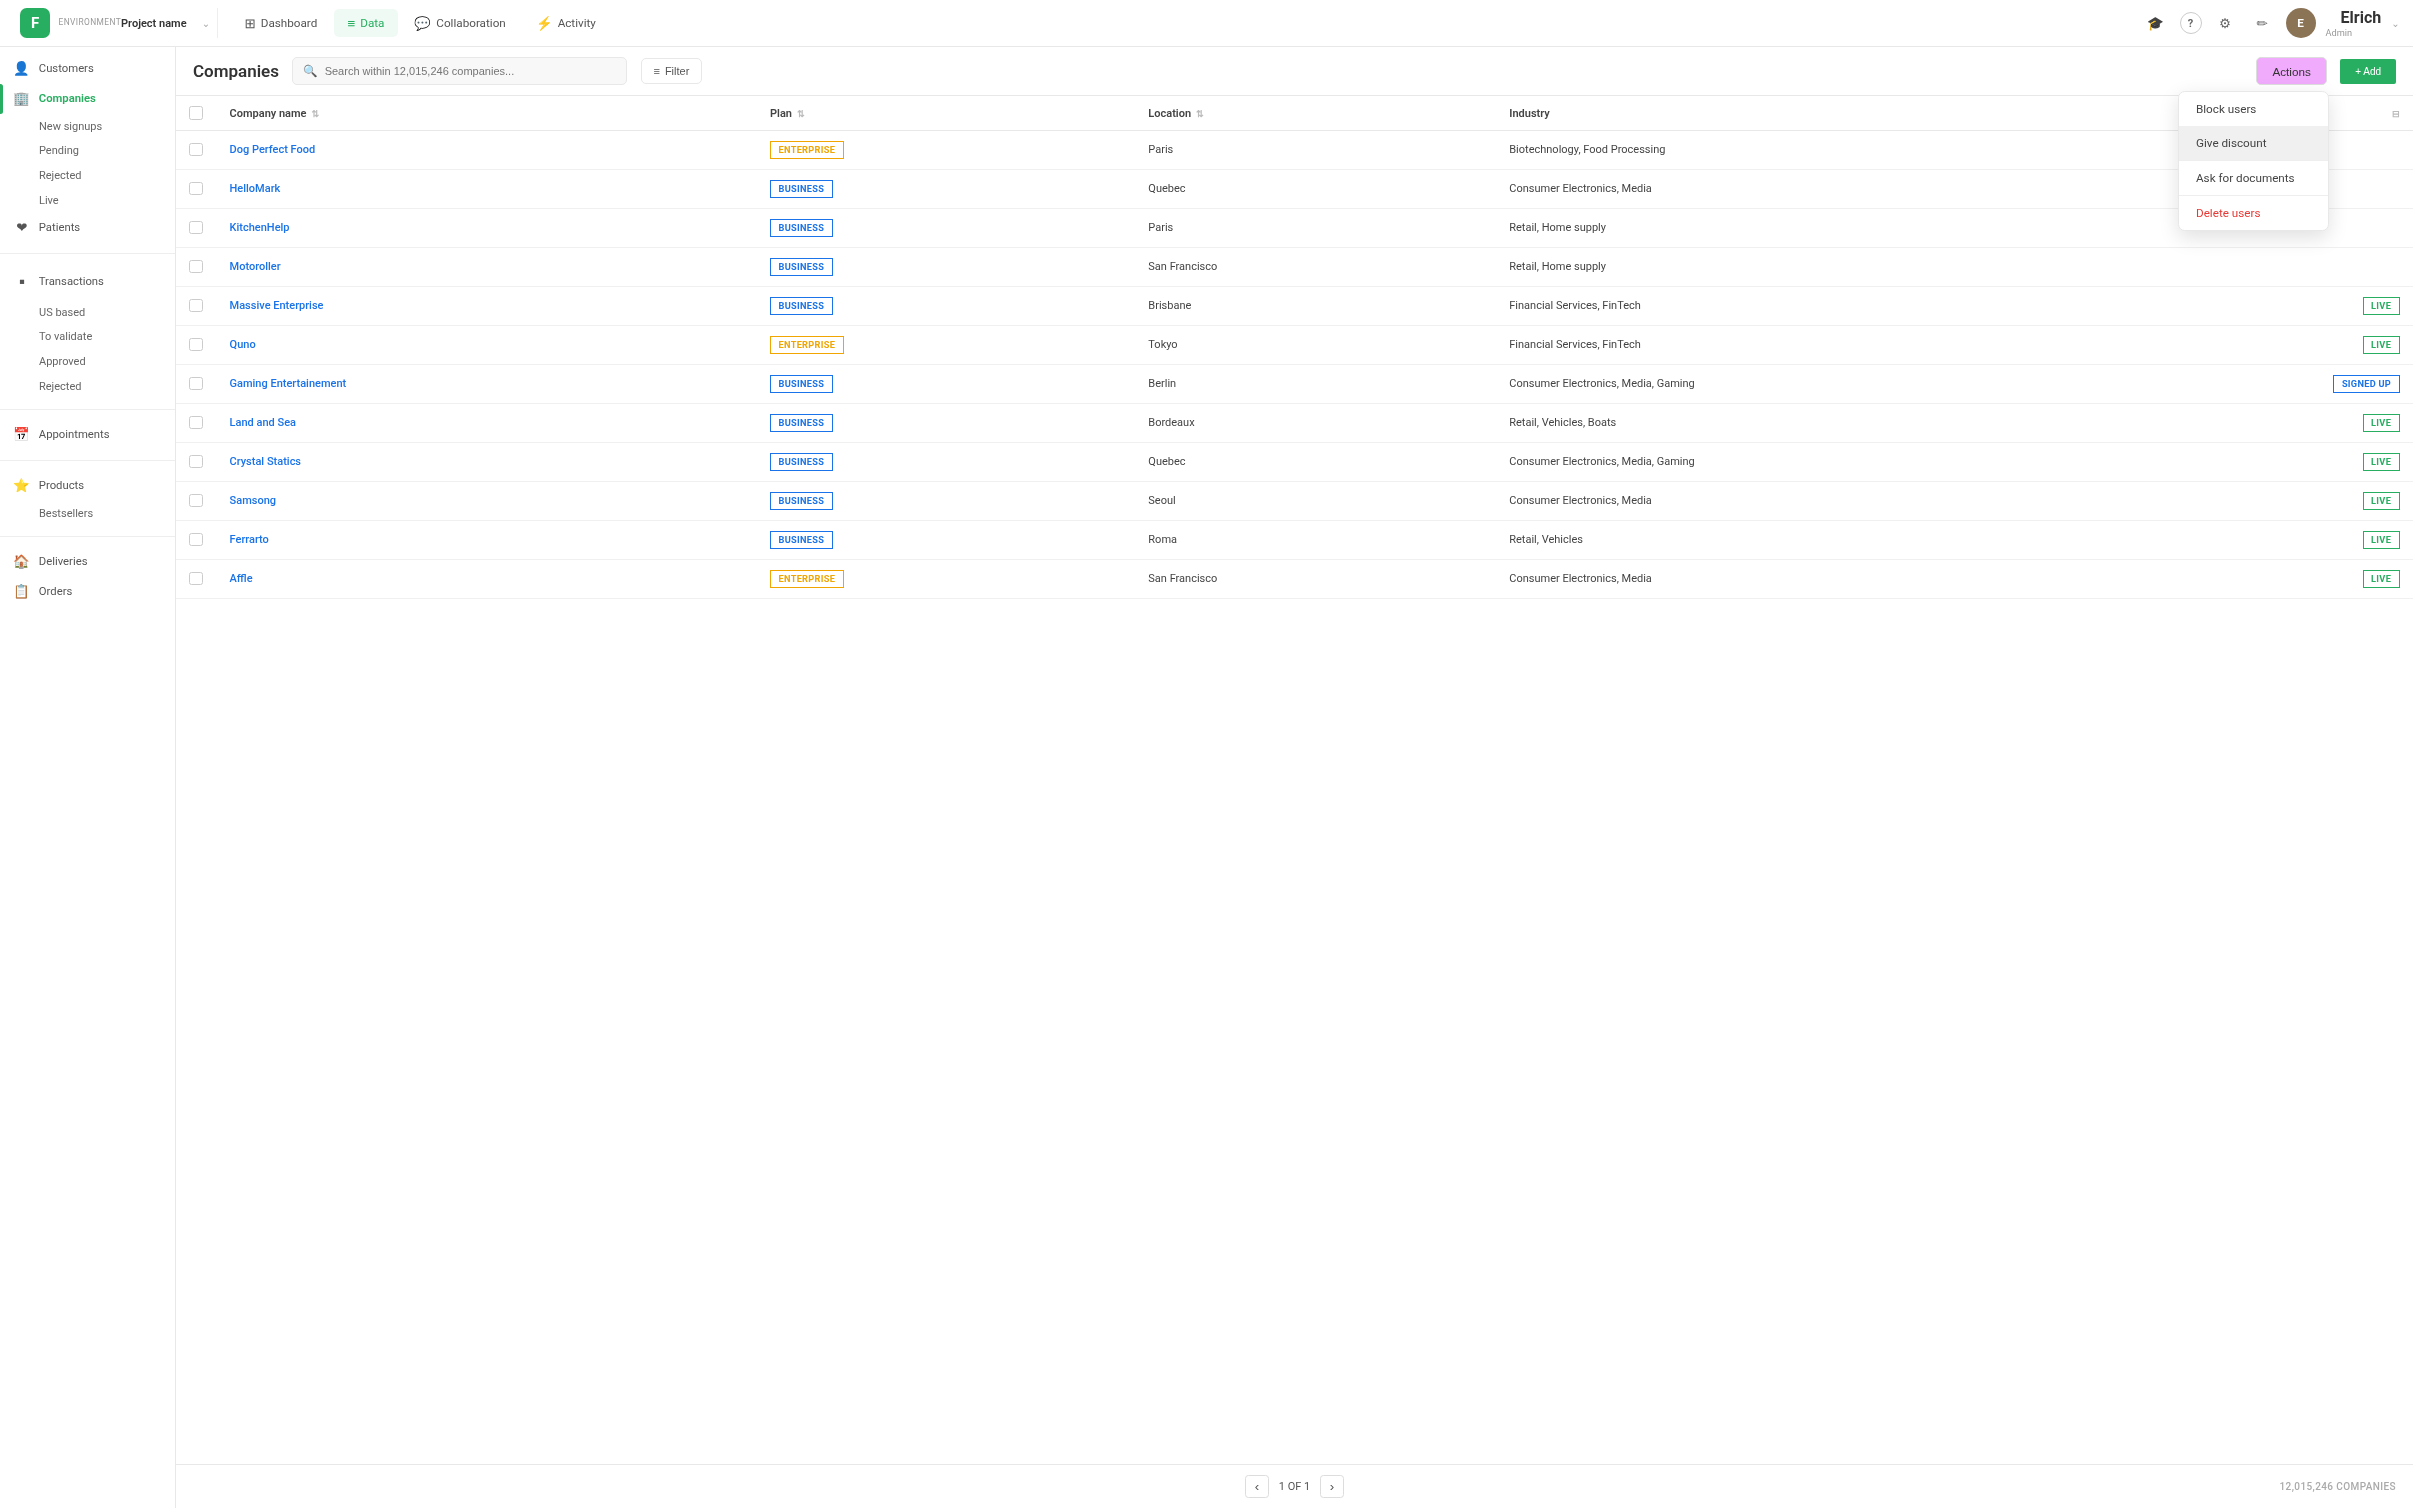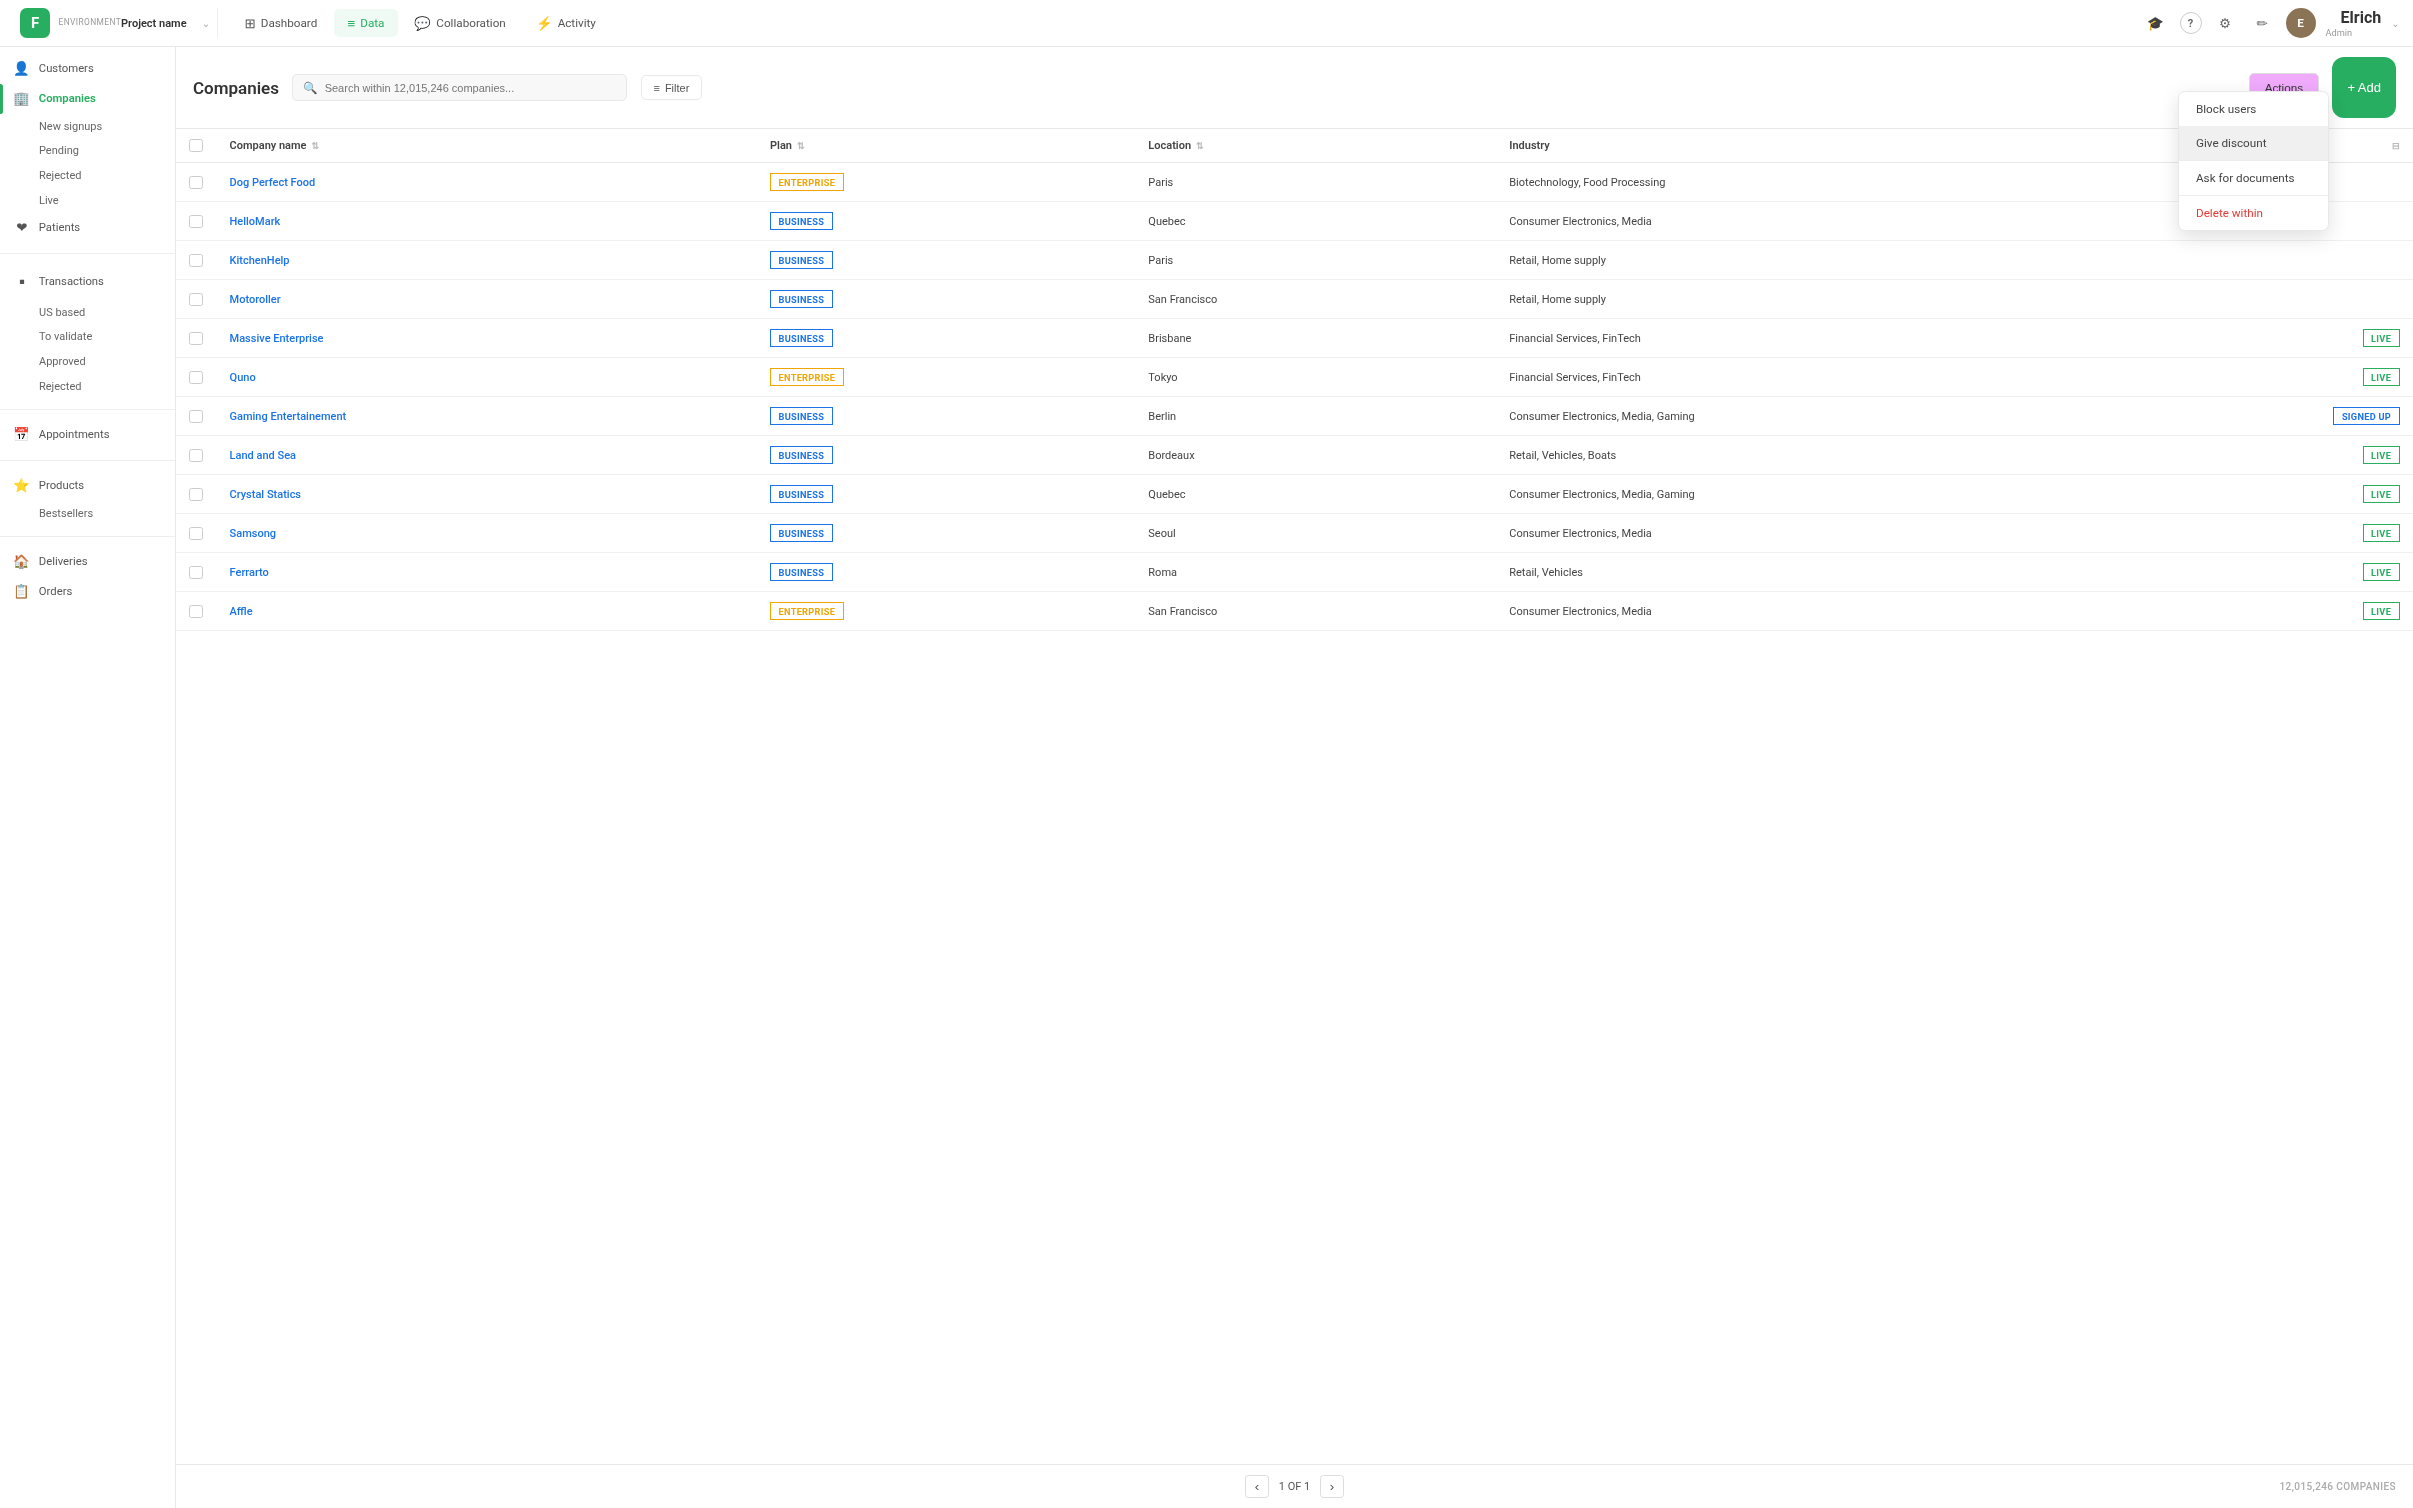--- a/index.html
+++ b/index.html
@@ -82,22 +82,22 @@
     .filter-btn {
       display: flex; align-items: center; gap: 5px; padding: 5.9px 11.7px; border: 0.8px solid #e8e8e8;
       border-radius: 5px; background: #fff; cursor: pointer; color: #555; font-size: 11px;
     }
     .spacer { flex: 1; }
     .actions-btn {
       padding: 6.7px 15px; border: 0.8px solid #ddd; border-radius: 5px; background: #f0abfc;
       cursor: pointer; font-size: 11.7px; color: #333; font-weight: 500; position: relative;
     }
     .add-btn {
-      display: flex; align-items: center; gap: 5px; padding: 23px 15px; background: #27ae60;
-      color: #fff; border: none; border-radius: 12px; cursor: pointer; font-size: 13px; font-weight: 500;
+      display: flex; align-items: center; gap: 5px; padding: 7px 15px; background: #27ae60;
+      color: #fff; border: none; border-radius: 2px; cursor: pointer; font-size: 10px; font-weight: 500;
     }
 
     
     .table-container { flex: 1; overflow-y: auto; position: relative; }
     table { width: 100%; border-collapse: collapse; }
     thead th {
       background: #fff; padding: 10px 13.4px; text-align: left; font-size: 11px; font-weight: 600;
       color: #444; border-bottom: 0.8px solid #e8e8e8; position: sticky; top: 0; z-index: 10;
       white-space: nowrap;
     }
@@ -494,15 +494,15 @@
     </div>
   </div>
 </div>
 
 <div class="dropdown-menu" id="actions-dropdown" style="display: block; top: 91px; right: 84px;">
   <div class="dropdown-item">Block users</div>
   <div class="dropdown-item active-item">Give discount</div>
   <div class="dropdown-divider"></div>
   <div class="dropdown-item">Ask for documents</div>
   <div class="dropdown-divider"></div>
-  <div class="dropdown-item danger">Delete within</div>
+  <div class="dropdown-item danger">Delete users</div>
 </div>
 
 
 </body></html>

